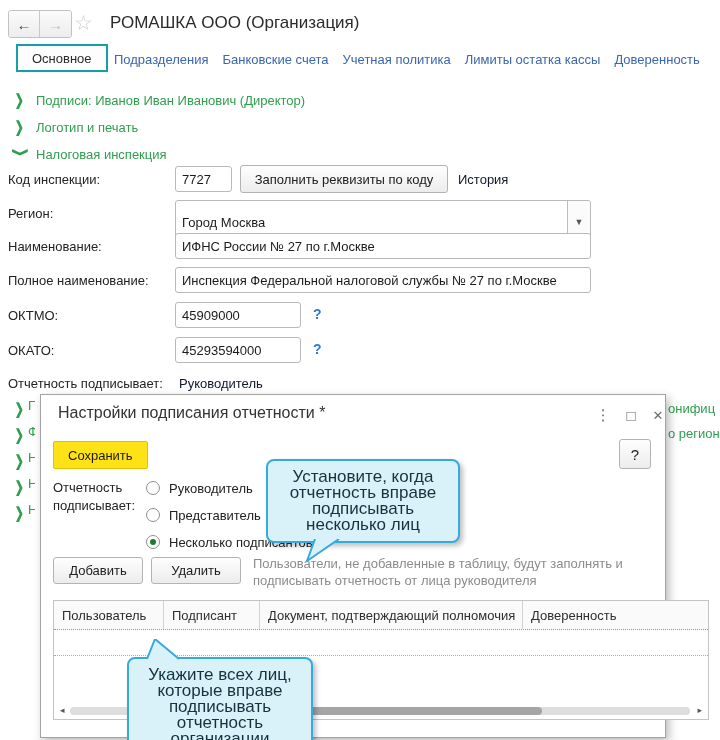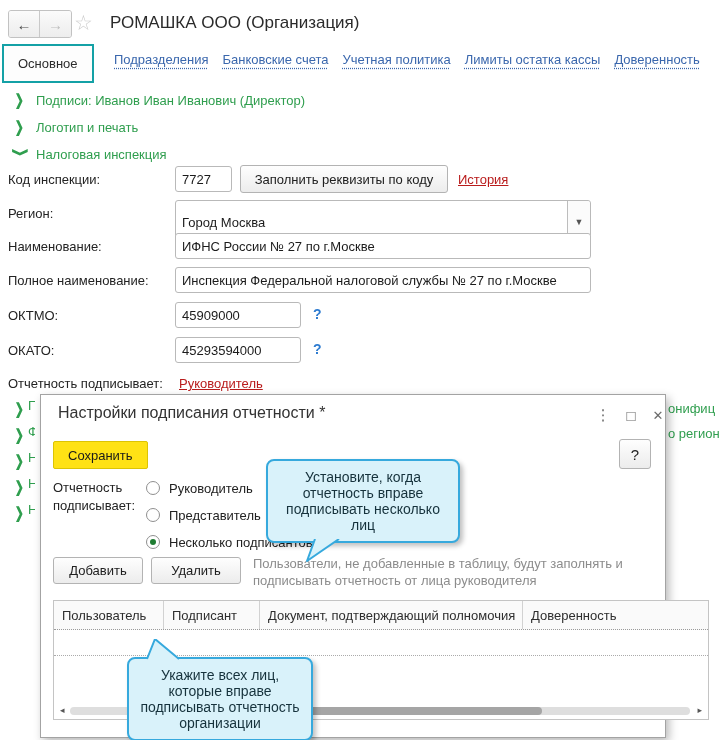--- a/index.html
+++ b/index.html
@@ -11,41 +11,41 @@
   .nav-group { position:absolute; left:8px; top:10px; display:flex;
     border:1px solid #c2c2c2; border-radius:3px; overflow:hidden; background:#f2f2f2; }
   .nav-btn { width:31px; height:26px; display:flex; align-items:center; justify-content:center;
     font-size:15px; background:linear-gradient(#fbfbfb,#ededed); }
   .nav-btn.back { color:#4a4a4a; border-right:1px solid #c9c9c9; }
   .nav-btn.fwd  { color:#bdbdbd; }
   .star { position:absolute; left:74px; top:11px; font-size:21px; color:#cdcdcd; }
   .page-title { position:absolute; left:110px; top:13px; font-size:17px; color:#2b2b2b; }
 
   
-  .tab-active { position:absolute; left:2px; top:44px; height:39px; padding:0 14px;
+  .tab-active { position:absolute; left:16px; top:44px; height:28px; padding:0 14px;
     display:flex; align-items:center; border:2px solid #14a1a6; background:#fdfdfd; color:#2b2b2b; }
   .tab-links { position:absolute; left:114px; top:44px; height:30px; display:flex;
     align-items:center; gap:14px; white-space:nowrap; }
-  .tab-link { color:#3a67ad; text-decoration:underline; text-decoration-style:dotted;
+  .tab-link { color:#3a67ad; text-decoration-style:dotted;
     text-underline-offset:4px; cursor:pointer; }
 
   
   .section-row { position:absolute; left:0; height:24px; display:flex; align-items:center; }
   .chev { color:#2f9e4e; font-size:12px; margin-left:14px; width:14px; display:inline-block;
     font-weight:bold; transform:scale(.9,1.25); }
   .chev.down { transform:rotate(90deg) scale(.9,1.25); }
   .section-label { color:#2f9e4e; margin-left:8px; }
 
   
   .label { position:absolute; color:#232323; }
   .input { position:absolute; height:26px; border:1px solid #b9b9b9; border-radius:3px;
     background:#fff; padding:0 6px; display:flex; align-items:center; color:#1b1b1b; }
   .gbtn { display:flex; align-items:center; justify-content:center; color:#202020;
     background:linear-gradient(#fefefe,#ececec); border:1px solid #b3b3b3; border-radius:3px; }
-  .link { color:#b91c1c; text-decoration:underline; cursor:pointer; }
+  .link { color:#0f172a; cursor:pointer; }
   .combo-dd { position:absolute; right:0; top:0; bottom:0; width:23px;
     border-left:1px solid #bdbdbd; display:flex; align-items:center; justify-content:center;
     color:#555; font-size:9px; background:#fbfbfb; border-radius:0 3px 3px 0; }
   .help-q { position:absolute; color:#2d7bd0; font-weight:bold; font-size:14px; }
 
   
   .frag { color:#2f9e4e; position:absolute; white-space:nowrap; }
   .frag-clip { overflow:hidden; width:7px; display:inline-block; }
 
   
@@ -62,21 +62,21 @@
   .signer-label { position:absolute; left:12px; top:84px; width:96px; line-height:18px; color:#232323; }
   .radio-row { position:absolute; left:105px; display:flex; align-items:center; gap:9px; height:18px; }
   .radio { width:14px; height:14px; border:1px solid #8f8f8f; border-radius:50%; background:#fff;
     position:relative; flex:0 0 auto; }
   .radio.checked::after { content:""; position:absolute; left:3px; top:3px; width:6px; height:6px;
     border-radius:50%; background:#1f7d33; }
   .hint-text { position:absolute; left:212px; top:160px; width:400px; color:#8c8c8c; line-height:17px; }
 
   
   .callout { position:absolute; background:#d9f2fa; border:2px solid #36a9dd; border-radius:8px;
-    box-shadow:3px 3px 5px rgba(0,0,0,.25); text-align:center; font-size:14px; line-height:16px;
+    box-shadow:3px 3px 5px rgba(0,0,0,.25); text-align:center; font-size:17px; line-height:16px;
     color:#16323c; padding:8px 8px; z-index:20; }
   .tail { position:absolute; z-index:21; }
 
   
   .tbl { position:absolute; left:12px; top:205px; width:656px; height:120px;
     border:1px solid #c4c4c4; background:#fff; }
   .tbl-head { display:flex; height:29px; background:#fafafa; border-bottom:1px dotted #9a9a9a; }
   .th { display:flex; align-items:center; padding-left:8px; color:#2e2e2e;
     border-right:1px solid #d2d2d2; height:100%; }
   .th:last-child { border-right:none; }

